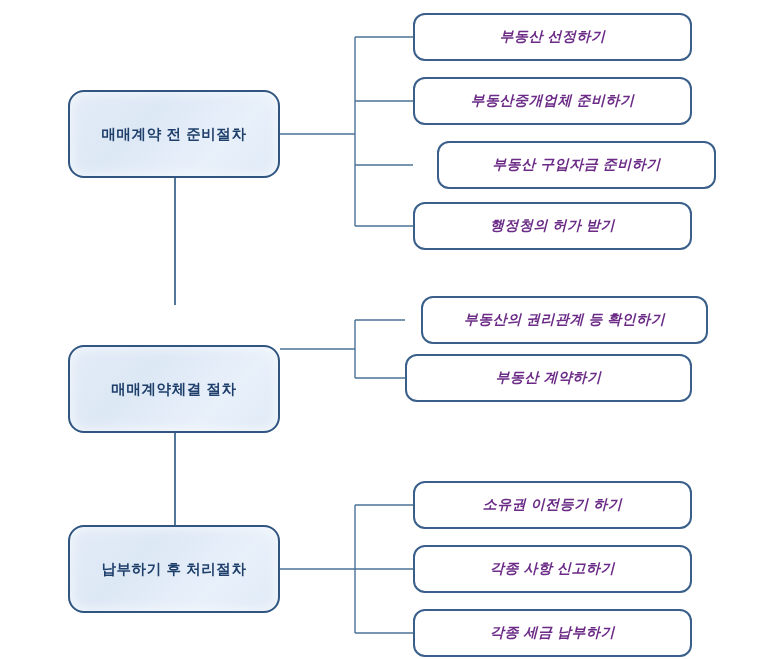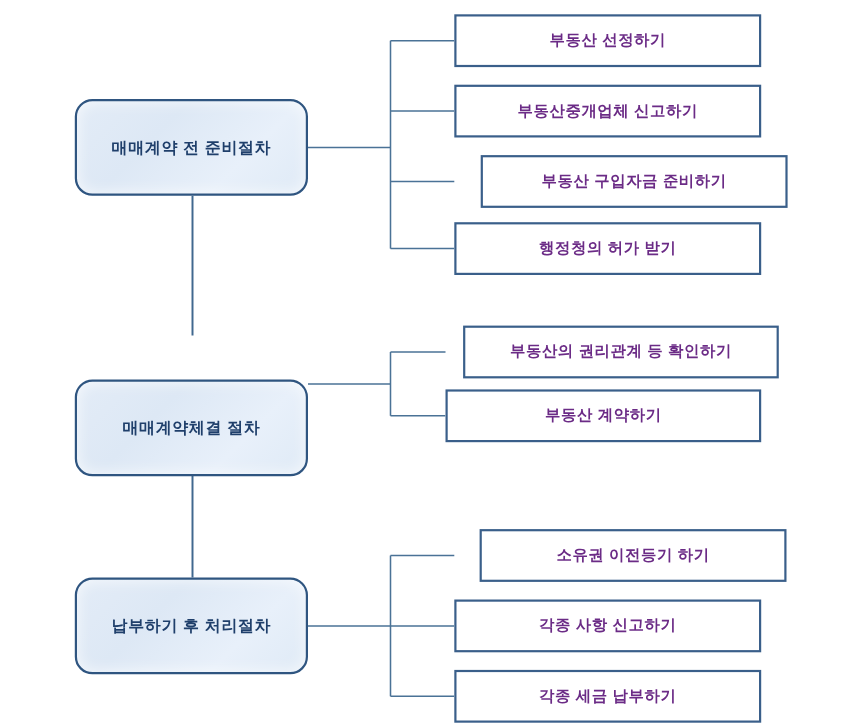--- a/index.html
+++ b/index.html
@@ -57,25 +57,26 @@
     letter-spacing: 0.6px;
     white-space: nowrap;
     text-align: right;
   }
 
   
   .task-box {
     position: absolute;
     box-sizing: border-box;
     border: 2.5px solid #3a5f8a;
-    border-radius: 0;
+    border-radius: 12px;
     background: #ffffff;
     display: flex;
     align-items: center;
     justify-content: center;
+    font-style: italic;
   }
   .task-label {
     color: #6b2b86;
     font-size: 14px;
     font-weight: bold;
     letter-spacing: 0.5px;
     white-space: nowrap;
     text-align: center;
   }
 </style>
@@ -105,41 +106,41 @@
     </svg>
 
   <div id="nodes">
       <div class="stage-box" style="left: 68px; top: 90px; width: 212px; height: 88px;">
         <span class="stage-label">매매계약 전 준비절차</span>
       </div>
       <div class="task-box" style="left: 413px; top: 13px; width: 279px; height: 48px;">
         <span class="task-label">부동산 선정하기</span>
       </div>
       <div class="task-box" style="left: 413px; top: 77px; width: 279px; height: 48px;">
-        <span class="task-label">부동산중개업체 신고하기</span>
+        <span class="task-label">부동산중개업체 준비하기</span>
       </div>
       <div class="task-box" style="left: 437px; top: 141px; width: 279px; height: 48px;">
         <span class="task-label">부동산 구입자금 준비하기</span>
       </div>
       <div class="task-box" style="left: 413px; top: 202px; width: 279px; height: 48px;">
         <span class="task-label">행정청의 허가 받기</span>
       </div>
       <div class="stage-box" style="left: 68px; top: 305px; width: 212px; height: 88px; margin-top: 40px;">
         <span class="stage-label">매매계약체결 절차</span>
       </div>
       <div class="task-box" style="left: 421px; top: 296px; width: 287px; height: 48px;">
         <span class="task-label">부동산의 권리관계 등 확인하기</span>
       </div>
       <div class="task-box" style="left: 405px; top: 354px; width: 287px; height: 48px;">
         <span class="task-label">부동산 계약하기</span>
       </div>
       <div class="stage-box" style="left: 68px; top: 525px; width: 212px; height: 88px;">
         <span class="stage-label">납부하기 후 처리절차</span>
       </div>
-      <div class="task-box" style="left: 436px; top: 481px; width: 279px; height: 48px;">
+      <div class="task-box" style="left: 413px; top: 481px; width: 279px; height: 48px;">
         <span class="task-label">소유권 이전등기 하기</span>
       </div>
       <div class="task-box" style="left: 413px; top: 545px; width: 279px; height: 48px;">
         <span class="task-label">각종 사항 신고하기</span>
       </div>
       <div class="task-box" style="left: 413px; top: 609px; width: 279px; height: 48px;">
         <span class="task-label">각종 세금 납부하기</span>
       </div>
     </div>
 

